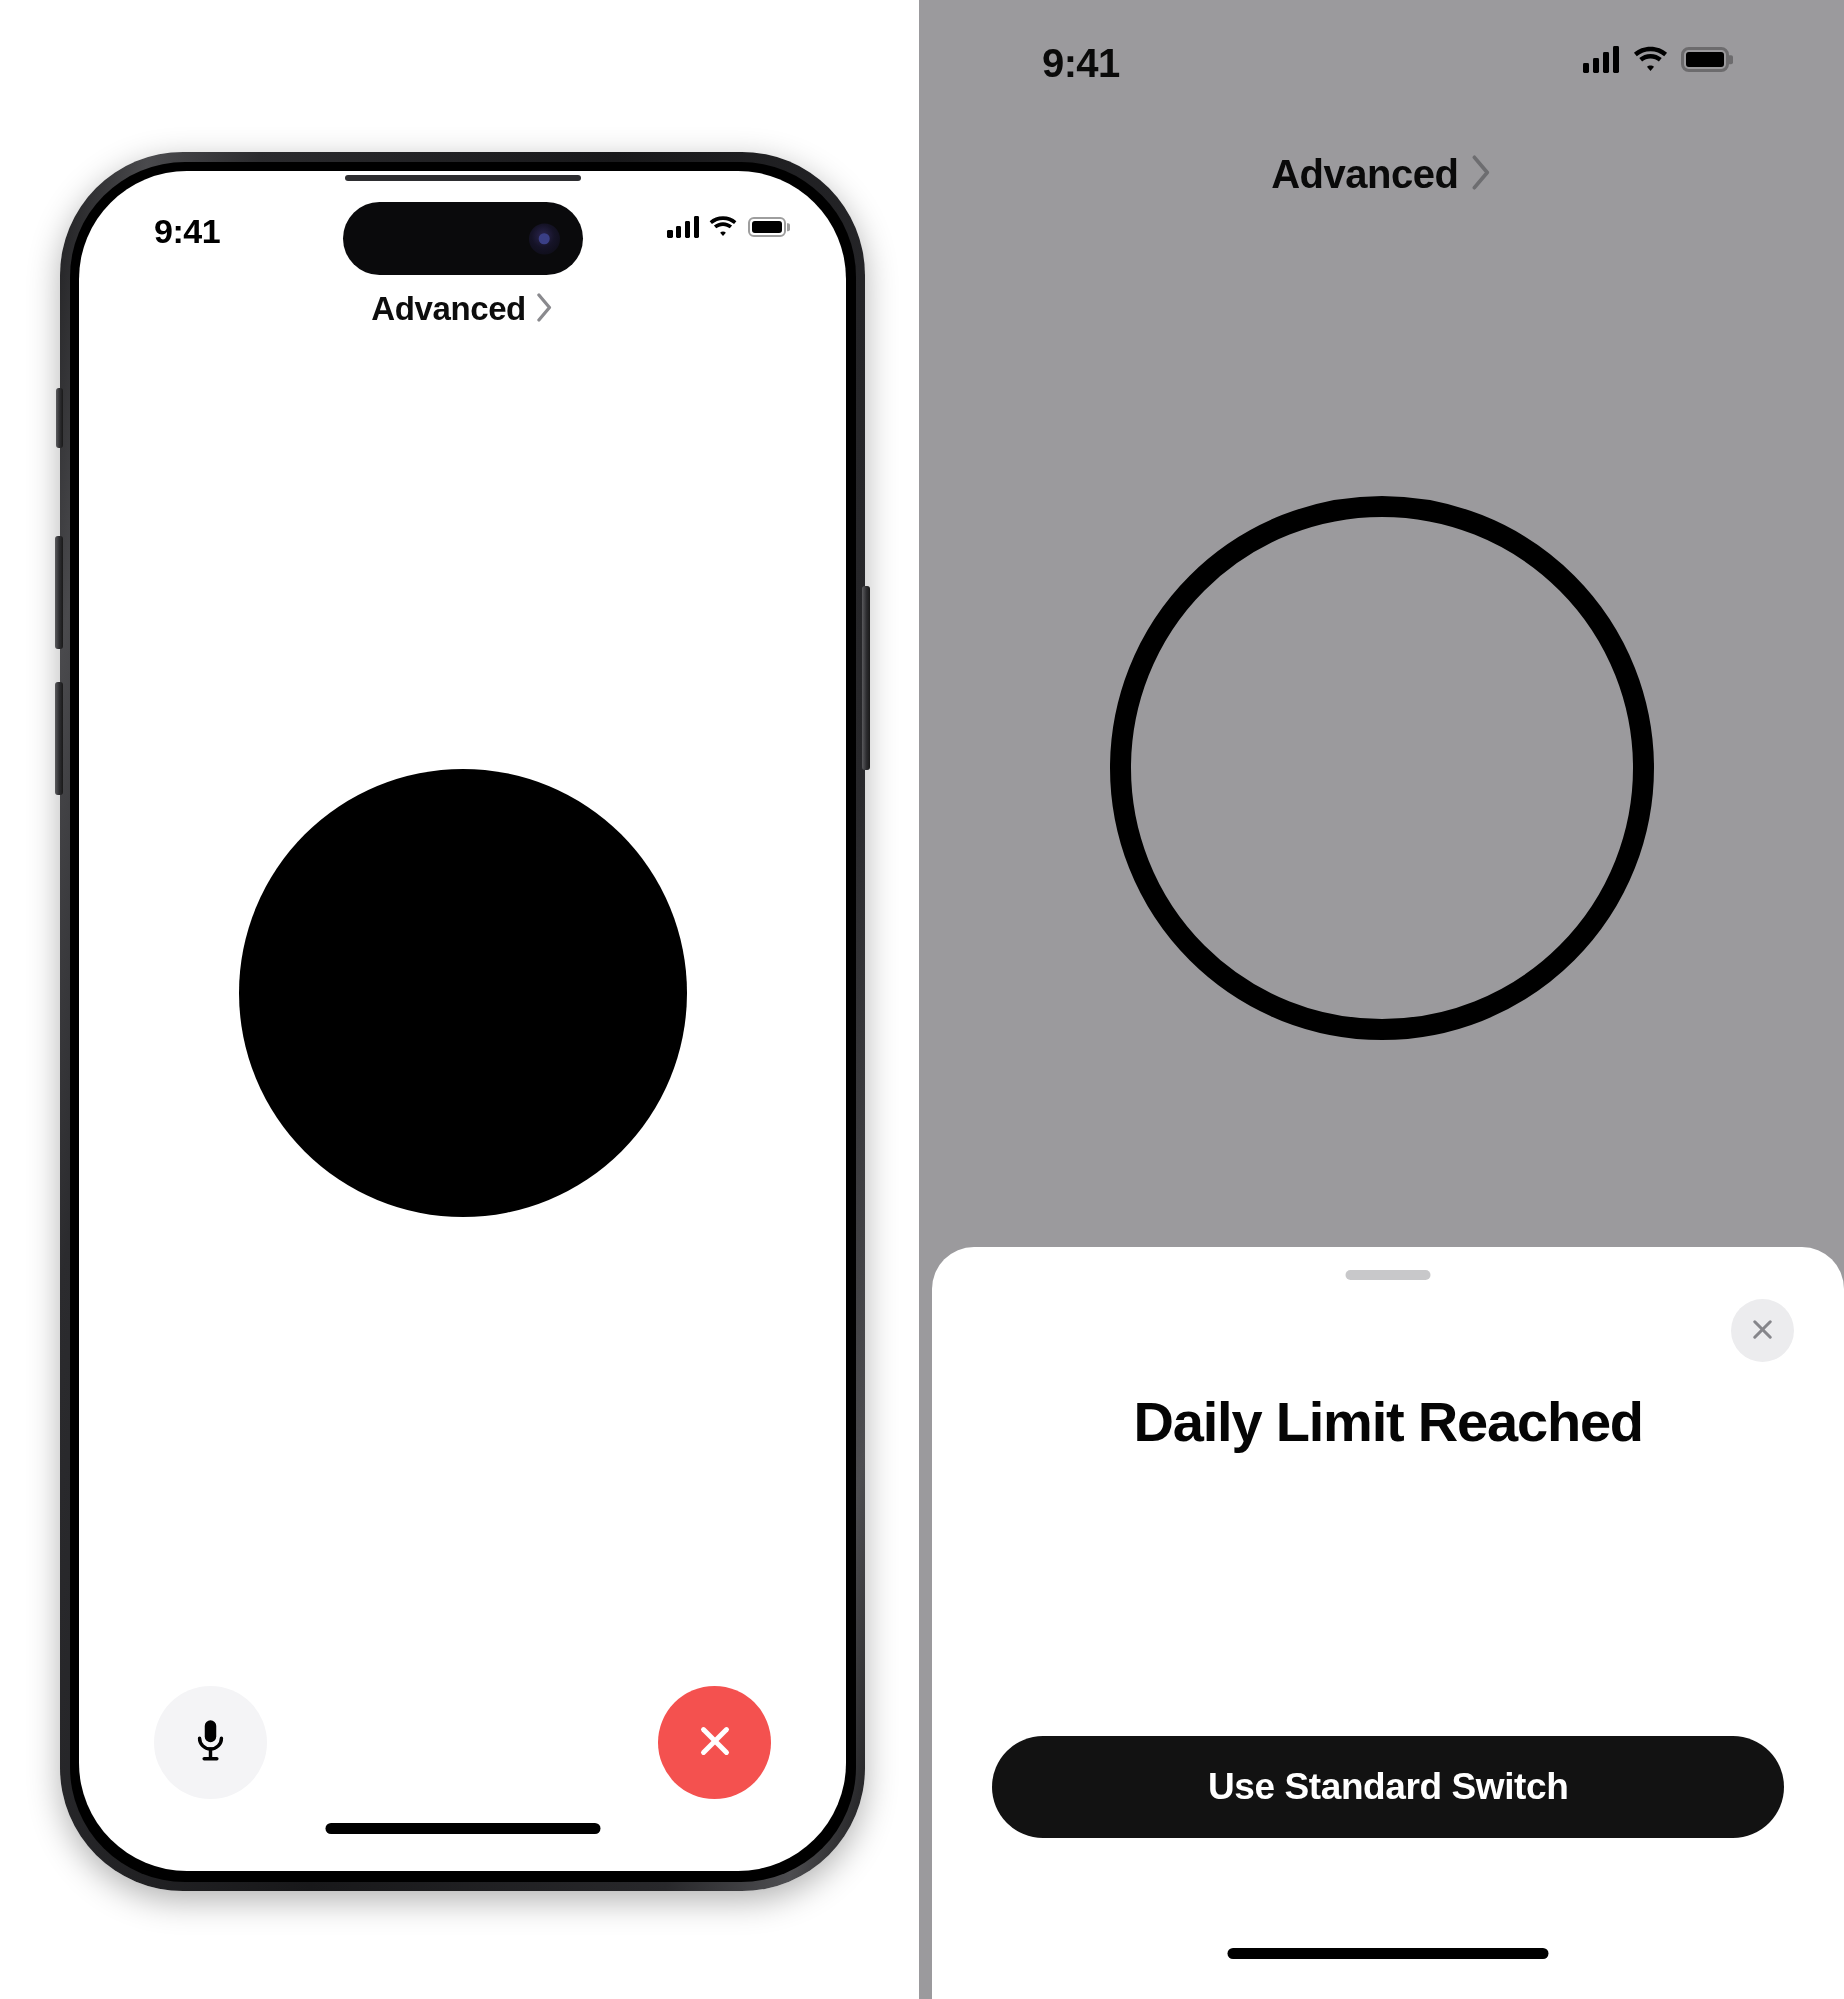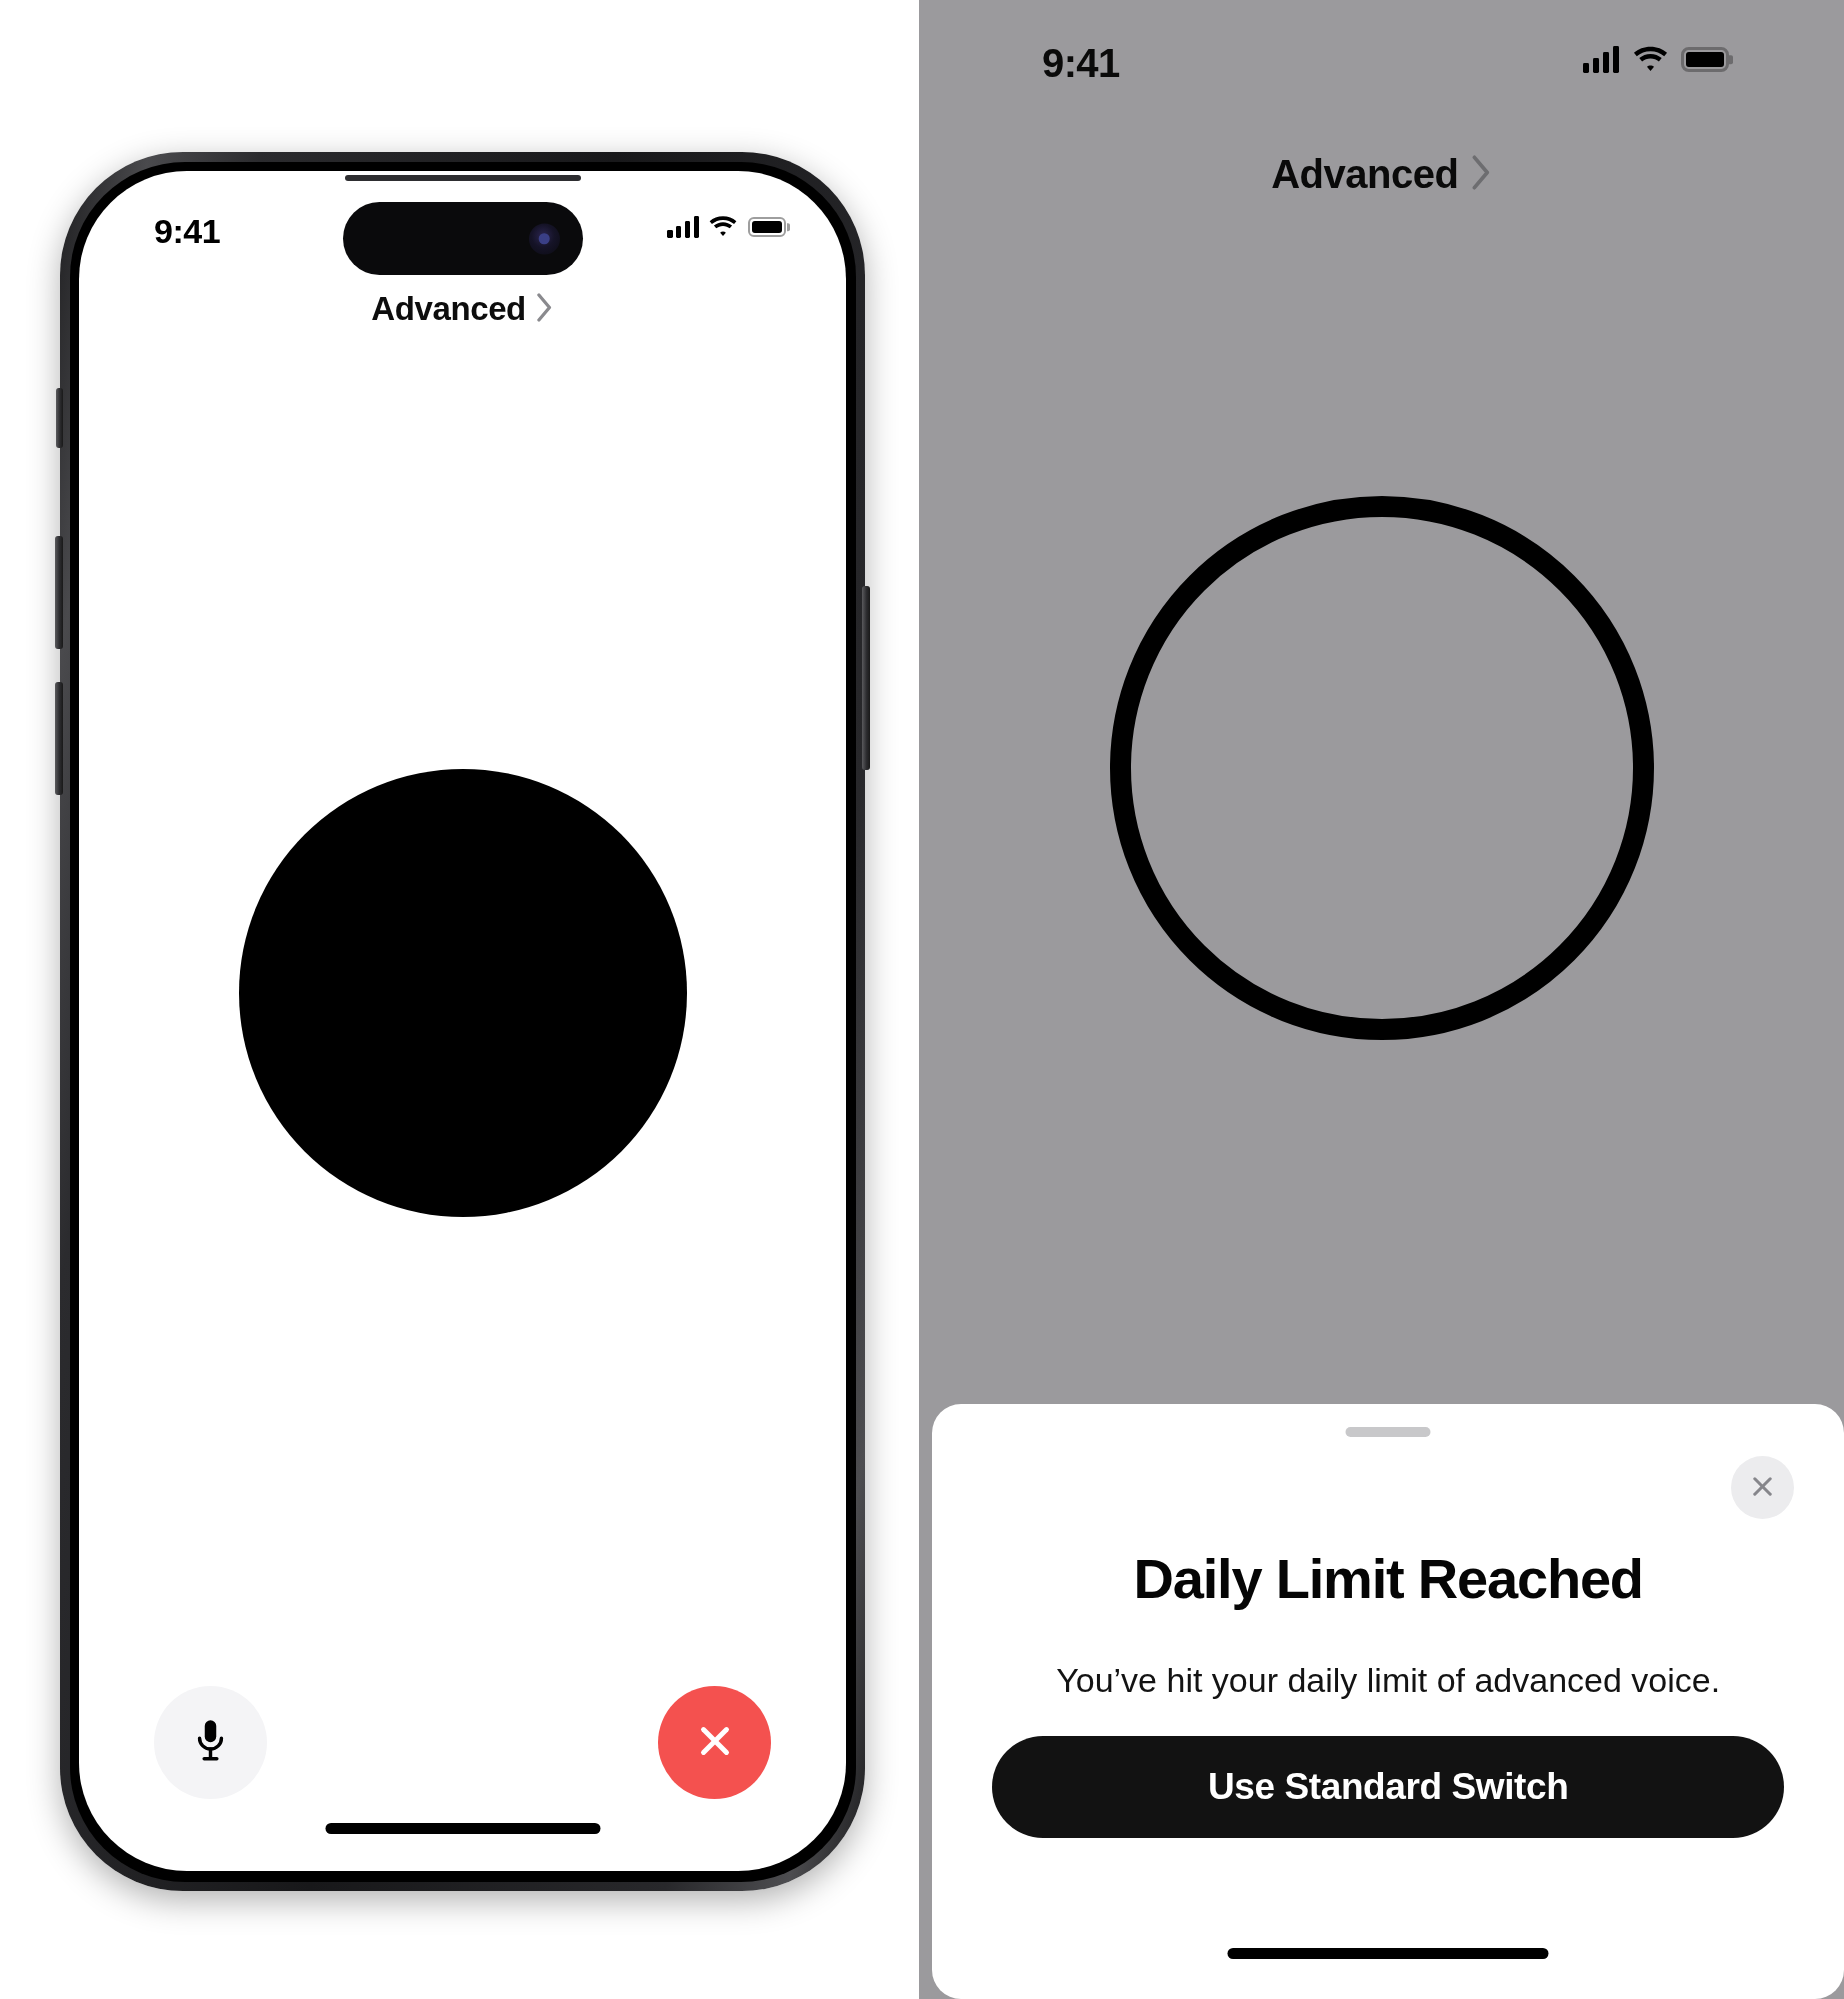--- a/index.html
+++ b/index.html
@@ -294,25 +294,24 @@
     border-radius: 50%;
     border: 21px solid #000000;
   }
 
   
   .sheet {
     position: absolute;
     left: 13.4px;
     right: 0;
     bottom: 0;
-    height: 595px;
+    height: 752px;
     background: #ffffff;
     border-top-left-radius: 42px;
     border-top-right-radius: 42px;
-    border-radius: 29px;
   }
   .grabber {
     position: absolute;
     left: 50%;
     transform: translateX(-50%);
     top: 23px;
     width: 85px; height: 9.6px;
     border-radius: 5.8px;
     background: #c8c8ca;
   }
@@ -500,21 +499,20 @@
           <svg width="29" height="29" viewBox="0 0 30 30">
             <line x1="7" y1="7" x2="23" y2="23" stroke="#86868b" stroke-width="3.2" stroke-linecap="round"></line>
             <line x1="23" y1="7" x2="7" y2="23" stroke="#86868b" stroke-width="3.2" stroke-linecap="round"></line>
           </svg>
         </span>
       </button>
 
       <div class="sheet-title">Daily Limit Reached</div>
 
       <div class="sheet-body">
-        <p>You’ve hit your daily limit of advanced voice.</p>
       </div>
 
       <button class="primary-btn">Use Standard Switch</button>
 
       <div class="rp-home-indicator"></div>
     </div>
   </div>
 
 </div>
 

